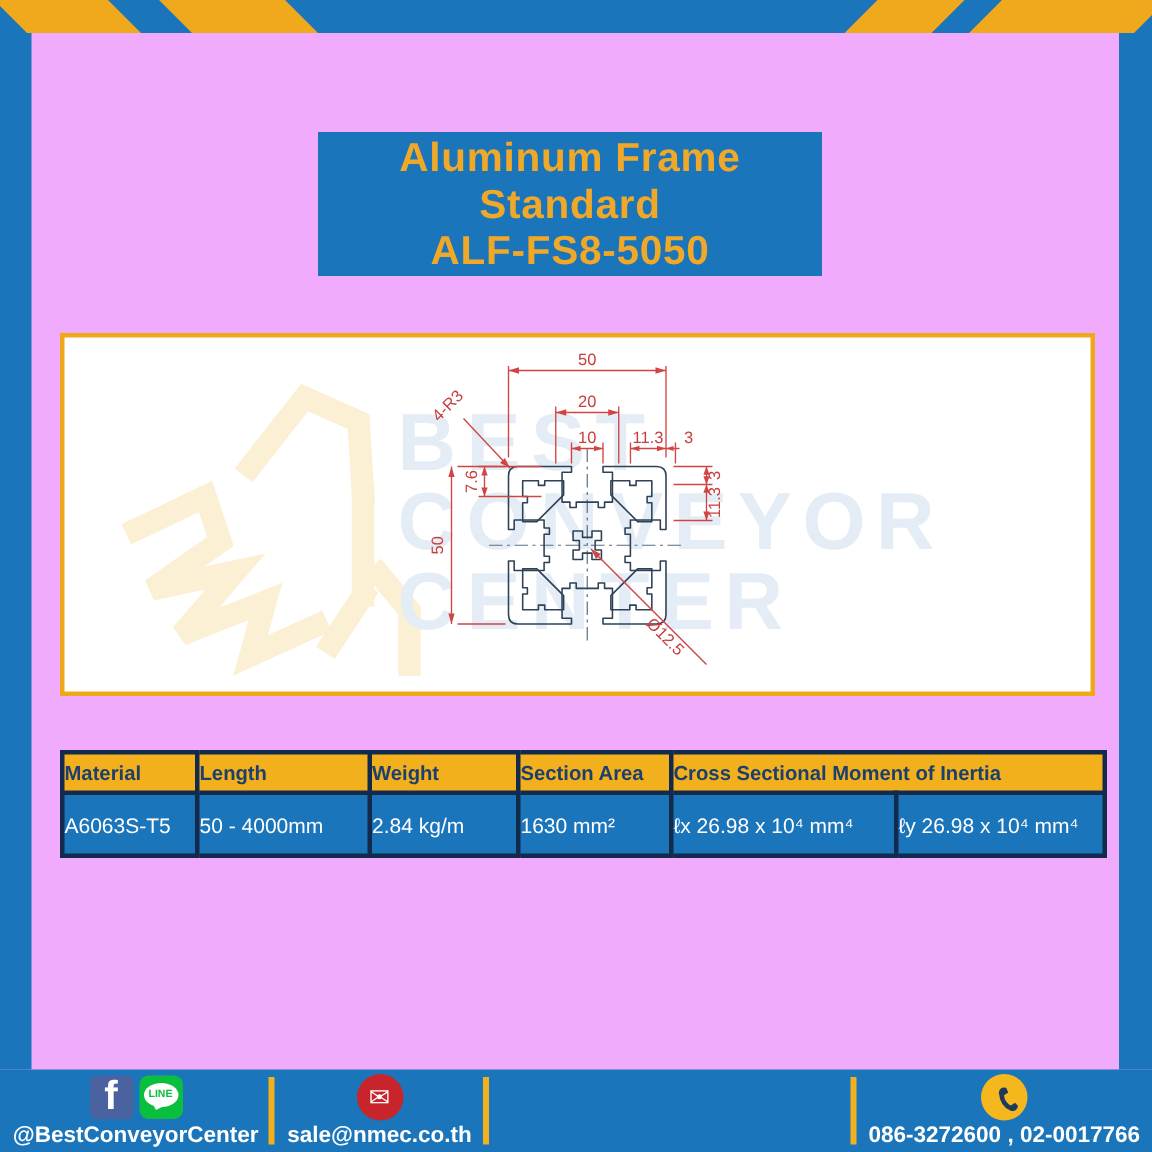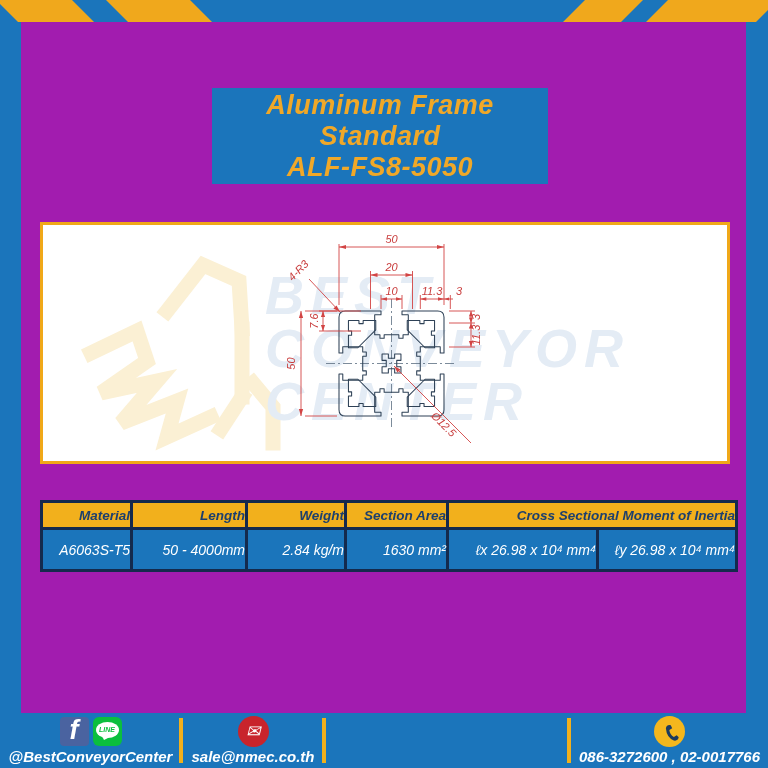--- a/index.html
+++ b/index.html
@@ -1,17 +1,17 @@
 <!DOCTYPE html>
 <html><head>
 <meta charset="utf-8">
 <style>
   html,body{margin:0;padding:0;background:#888;}
-  .page{position:relative;width:768px;height:768px;background:#a21caf;overflow:hidden;
-        font-family:"Liberation Sans",sans-serif;margin:0 auto;font-style:italic;}
+  .page{position:relative;width:768px;height:768px;background:#f0abfc;overflow:hidden;
+        font-family:"Liberation Sans",sans-serif;margin:0 auto;}
   
   .top-bar{position:absolute;left:0;top:0;width:768px;height:22px;background:#1b75bb;overflow:hidden;}
   .stripe{position:absolute;top:0;height:22px;background:#f0a81c;transform-origin:0 0;}
   .stripe.l1{left:-4px;width:76px;transform:skewX(45deg);}
   .stripe.l2{left:106px;width:84px;transform:skewX(45deg);}
   .stripe.r1{left:585px;width:58px;transform:skewX(-45deg);}
   .stripe.r2{left:668px;width:110px;transform:skewX(-45deg);}
   .frame-left{position:absolute;left:0;top:22px;width:21px;height:691px;background:#1b75bb;}
   .frame-right{position:absolute;left:746px;top:22px;width:22px;height:691px;background:#1b75bb;}
   
@@ -20,21 +20,21 @@
              color:#f0a828;font-weight:bold;font-size:27px;line-height:31px;letter-spacing:.5px;}
   
   .draw-box{position:absolute;left:40px;top:222px;width:684px;height:236px;border:3px solid #f0a818;
             background:#fff;overflow:hidden;}
   .wm-goat{position:absolute;left:18px;top:6px;}
   .wm-text{position:absolute;left:222px;top:44px;font-weight:bold;font-size:54px;line-height:53px;
            letter-spacing:7px;color:#e4ecf5;white-space:nowrap;}
   .draw-svg{position:absolute;left:0;top:0;}
   
   .spec-table{position:absolute;left:40px;top:500px;border-collapse:collapse;table-layout:fixed;width:695px;}
-  .spec-table td,.spec-table th{border:3px solid #142a4d;text-align:right;padding:0;}
+  .spec-table td,.spec-table th{border:3px solid #142a4d;text-align:left;padding:0;}
   .spec-table th{background:#f2b01c;color:#1c3f6e;font-size:13.5px;font-weight:bold;height:24px;}
   .spec-table td{background:#1b75bb;color:#ffffff;font-size:14px;height:39px;font-weight:normal;}
   
   .footer{position:absolute;left:0;top:713px;width:768px;height:55px;background:#1b75bb;color:#fff;}
   .f-sec{position:absolute;top:0;height:55px;display:flex;flex-direction:column;align-items:center;
          justify-content:flex-start;padding-top:3px;box-sizing:border-box;}
   .f-sec .label{font-size:15px;font-weight:bold;white-space:nowrap;margin-top:1px;}
   .f-icons{display:flex;gap:4px;align-items:center;height:31px;}
   .divider{position:absolute;top:5px;width:4px;height:45px;background:#f2b01c;}
   .icon-fb{width:29px;height:29px;background:#4a63a0;border-radius:4px;color:#fff;font-weight:bold;

